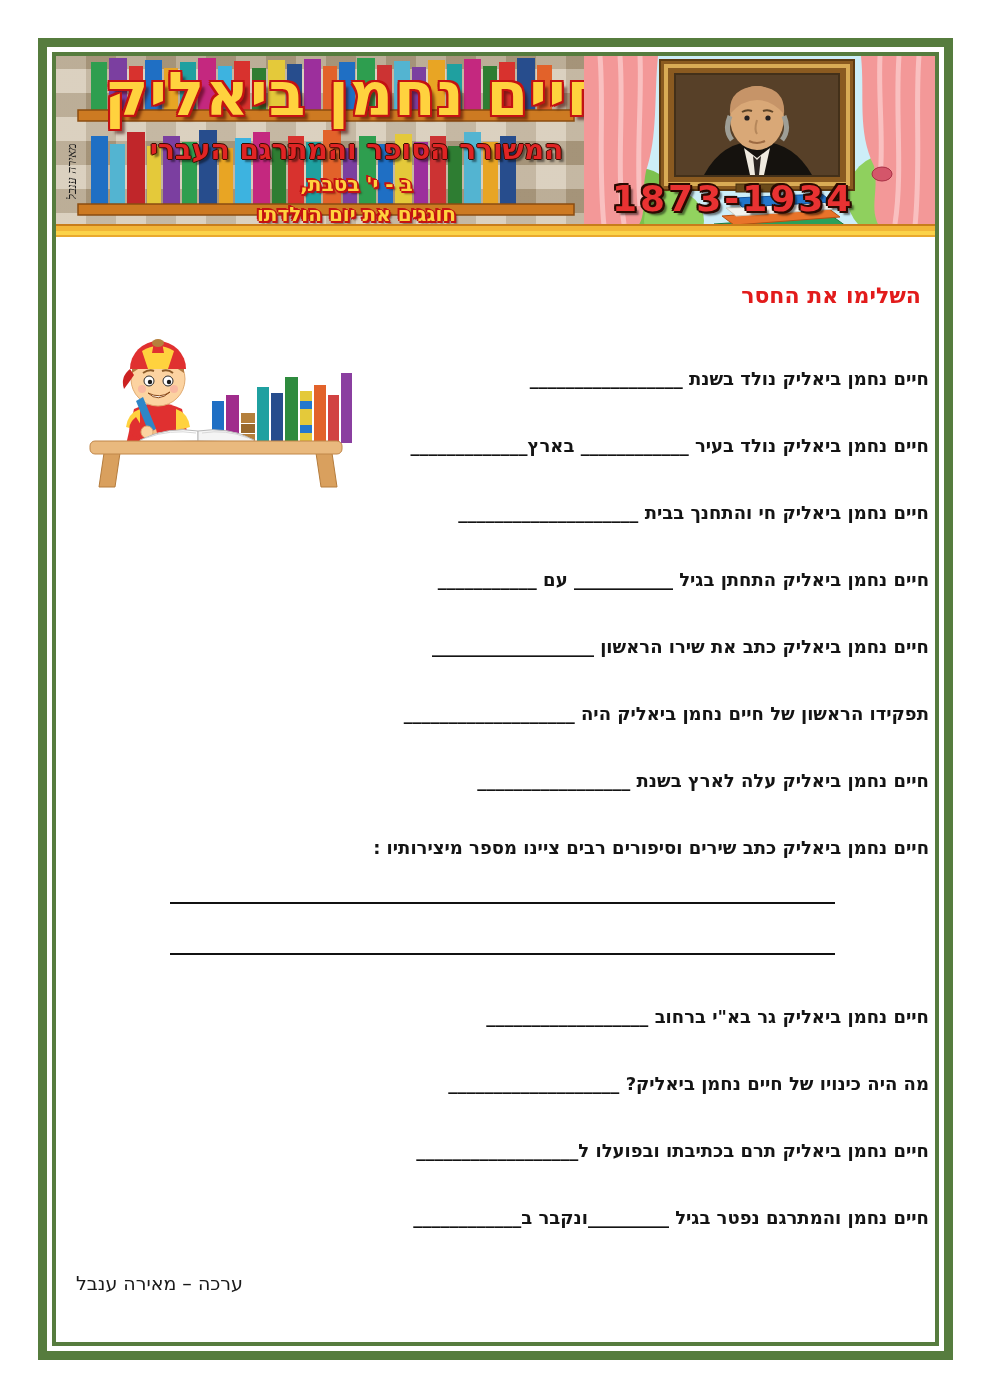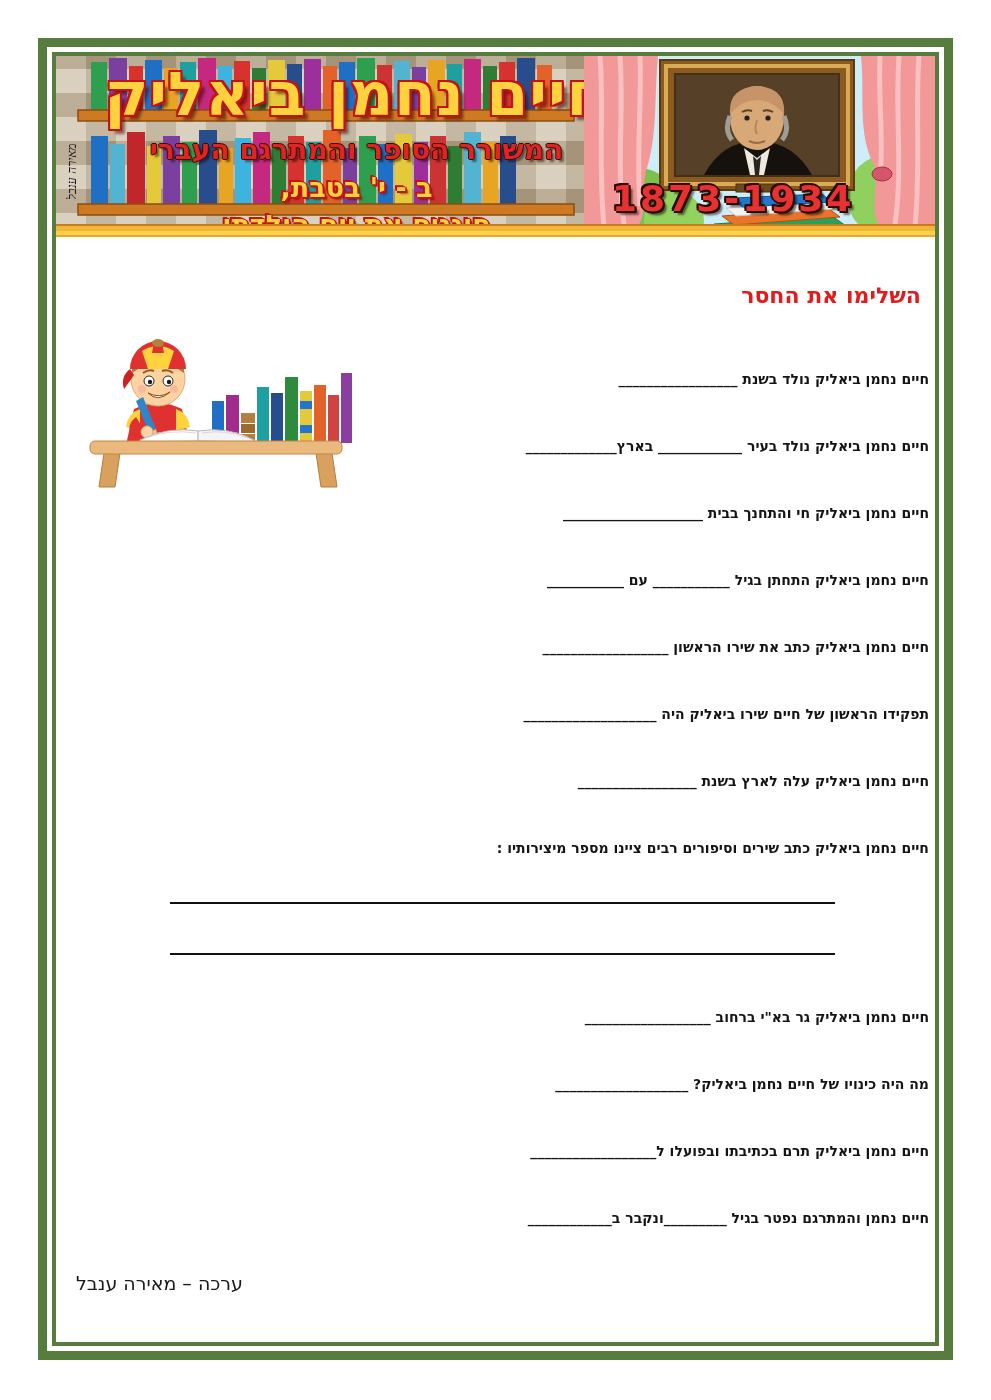--- a/index.html
+++ b/index.html
@@ -34,21 +34,21 @@
     text-shadow:2px 0 #c41212,-2px 0 #c41212,0 2px #c41212,0 -2px #c41212,
                 2px 2px #c41212,-2px -2px #c41212,2px -2px #c41212,-2px 2px #c41212,
                 5px 5px 3px rgba(60,0,0,.55);
   }
   .h-sub{
     font-size:28px;margin-top:12px;color:#e02424;
     text-shadow:1px 0 #3a0d00,-1px 0 #3a0d00,0 1px #3a0d00,0 -1px #3a0d00,
                 3px 3px 2px rgba(0,0,0,.45);
   }
   .h-date,.h-celebrate{
-    font-size:27px;margin-top:10px;color:#ffd23e;
+    font-size:20px;margin-top:10px;color:#ffd23e;
     text-shadow:1.5px 0 #c41212,-1.5px 0 #c41212,0 1.5px #c41212,0 -1.5px #c41212,
                 2px 2px #c41212,-2px -2px #c41212,3px 3px 2px rgba(60,0,0,.5);
   }
   .h-years{
     position:absolute;left:28px;top:122px;direction:ltr;
     font-size:36px;font-weight:bold;letter-spacing:3px;color:#e83232;
     text-shadow:2px 0 #2a0a00,-2px 0 #2a0a00,0 2px #2a0a00,0 -2px #2a0a00,
                 2px 2px #2a0a00,-2px -2px #2a0a00,4px 4px 2px rgba(0,0,0,.5);
   }
   .signature{
@@ -63,21 +63,21 @@
   }
 
   
   .content{position:relative;direction:rtl;padding:0 6px 0 20px;}
   .heading{
     color:#e21b1b;font-weight:bold;font-size:22px;text-align:right;
     margin:46px 8px 58px 0;
   }
   .boy-wrap{position:absolute;left:28px;top:46px;width:268px;height:162px;}
   .q-line{
-    font-size:14px;font-weight:bold;color:#141414;line-height:26px;
+    font-size:18px;font-weight:bold;color:#141414;line-height:26px;
     margin:0 0 41px 0;white-space:nowrap;text-align:right;
   }
   .q-rule{
     height:2px;background:#111;width:78%;margin:8px auto 49px auto;
   }
   .footer{
     font-size:19px;color:#1a1a1a;text-align:left;margin-top:22px;
   }
 </style>
 </head>
@@ -269,21 +269,21 @@
           <rect x="6" y="112" width="252" height="13" rx="5" fill="#e9b97e" stroke="#c08648"></rect>
         </svg>
       </div>
 
       <div>
           <div class="q-line">חיים נחמן ביאליק נולד בשנת _________________</div>
           <div class="q-line">חיים נחמן ביאליק נולד בעיר ____________ בארץ_____________</div>
           <div class="q-line">חיים נחמן ביאליק חי והתחנך בבית ____________________</div>
           <div class="q-line">חיים נחמן ביאליק התחתן בגיל ___________ עם ___________</div>
           <div class="q-line">חיים נחמן ביאליק כתב את שירו הראשון __________________</div>
-          <div class="q-line">תפקידו הראשון של חיים שירו ביאליק היה ___________________</div>
+          <div class="q-line">תפקידו הראשון של חיים נחמן ביאליק היה ___________________</div>
           <div class="q-line">חיים נחמן ביאליק עלה לארץ בשנת _________________</div>
           <div class="q-line">חיים נחמן ביאליק כתב שירים וסיפורים רבים ציינו מספר מיצירותיו :</div>
           <div class="q-rule"></div>
           <div class="q-rule"></div>
           <div class="q-line">חיים נחמן ביאליק גר בא"י ברחוב __________________</div>
           <div class="q-line">מה היה כינויו של חיים נחמן ביאליק? ___________________</div>
           <div class="q-line">חיים נחמן ביאליק תרם בכתיבתו ובפועלו ל__________________</div>
           <div class="q-line">חיים נחמן והמתרגם נפטר בגיל _________ונקבר ב____________</div>
         </div>
 

